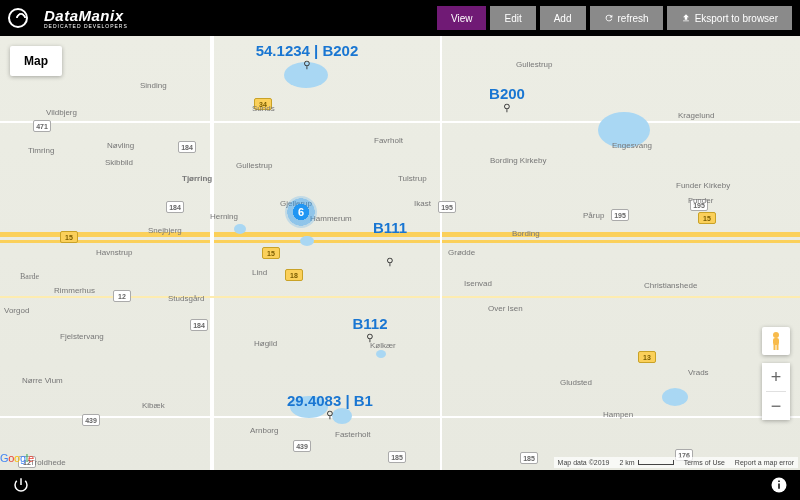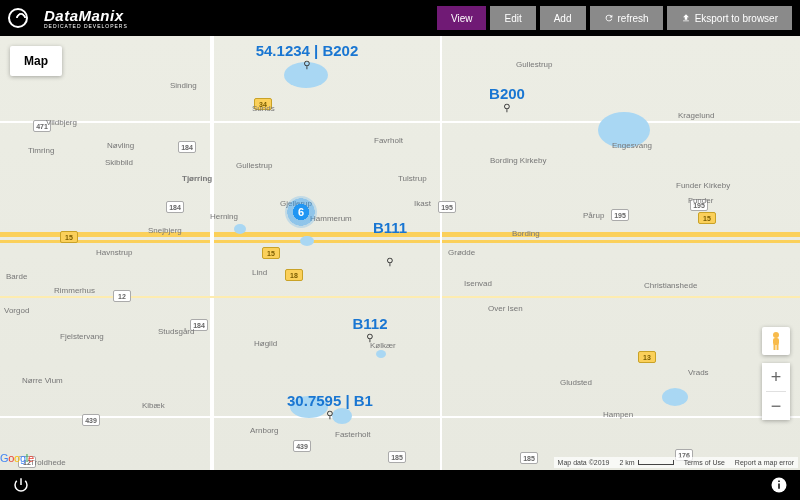--- a/index.html
+++ b/index.html
@@ -108,24 +108,24 @@
       <div class="shield grey" style="left: 190px; top: 283px;">184</div>
       <div class="shield grey" style="left: 82px; top: 378px;">439</div>
       <div class="shield" style="left: 638px; top: 315px;">13</div>
       <div class="shield grey" style="left: 18px; top: 420px;">12</div>
       <div class="shield grey" style="left: 293px; top: 404px;">439</div>
       <div class="shield grey" style="left: 388px; top: 415px;">185</div>
       <div class="shield grey" style="left: 520px; top: 416px;">185</div>
       <div class="shield grey" style="left: 675px; top: 413px;">176</div>
     </div>
   <div id="towns">
-      <div class="town" style="left: 140px; top: 45px; margin-left: 30px;">Sinding</div>
+      <div class="town" style="left: 140px; top: 45px;">Sinding</div>
       <div class="town" style="left: 252px; top: 68px;">Sunds</div>
       <div class="town" style="left: 516px; top: 24px;">Gullestrup</div>
-      <div class="town" style="left: 46px; top: 82px; text-align: center;">Vildbjerg</div>
+      <div class="town" style="left: 46px; top: 72px; text-align: center;">Vildbjerg</div>
       <div class="town" style="left: 374px; top: 100px;">Favrholt</div>
       <div class="town" style="left: 490px; top: 120px;">Bording Kirkeby</div>
       <div class="town" style="left: 612px; top: 105px;">Engesvang</div>
       <div class="town" style="left: 678px; top: 75px;">Kragelund</div>
       <div class="town" style="left: 107px; top: 105px;">Nøvling</div>
       <div class="town" style="left: 105px; top: 122px;">Skibbild</div>
       <div class="town" style="left: 182px; top: 138px; font-weight: bold;">Tjørring</div>
       <div class="town" style="left: 236px; top: 125px;">Gullestrup</div>
       <div class="town" style="left: 398px; top: 138px;">Tulstrup</div>
       <div class="town" style="left: 280px; top: 163px;">Gjellerup</div>
@@ -133,24 +133,24 @@
       <div class="town" style="left: 210px; top: 176px;">Herning</div>
       <div class="town" style="left: 414px; top: 163px;">Ikast</div>
       <div class="town" style="left: 512px; top: 163px; margin-top: 30px;">Bording</div>
       <div class="town" style="left: 583px; top: 175px;">Pårup</div>
       <div class="town" style="left: 676px; top: 145px;">Funder Kirkeby</div>
       <div class="town" style="left: 688px; top: 160px;">Funder</div>
       <div class="town" style="left: 148px; top: 190px;">Snejbjerg</div>
       <div class="town" style="left: 96px; top: 212px;">Havnstrup</div>
       <div class="town" style="left: 448px; top: 188px; margin-top: 24px;">Grødde</div>
       <div class="town" style="left: 28px; top: 110px;">Timring</div>
-      <div class="town" style="left: 6px; top: 236px;">Barde</div>
+      <div class="town" style="left: 20px; top: 236px; font-family: Liberation Serif, serif;">Barde</div>
       <div class="town" style="left: 54px; top: 250px;">Rimmerhus</div>
       <div class="town" style="left: 4px; top: 270px;">Vorgod</div>
-      <div class="town" style="left: 158px; top: 258px; margin-top: 33px;">Studsgård</div>
+      <div class="town" style="left: 168px; top: 258px;">Studsgård</div>
       <div class="town" style="left: 252px; top: 232px;">Lind</div>
       <div class="town" style="left: 464px; top: 243px;">Isenvad</div>
       <div class="town" style="left: 488px; top: 268px;">Over Isen</div>
       <div class="town" style="left: 644px; top: 245px;">Christianshede</div>
       <div class="town" style="left: 60px; top: 296px;">Fjelstervang</div>
       <div class="town" style="left: 254px; top: 303px;">Høgild</div>
       <div class="town" style="left: 370px; top: 305px;">Kølkær</div>
       <div class="town" style="left: 22px; top: 340px;">Nørre Vium</div>
       <div class="town" style="left: 142px; top: 365px;">Kibæk</div>
       <div class="town" style="left: 560px; top: 342px;">Gludsted</div>
@@ -171,21 +171,21 @@
       </div>
       <div class="marker" style="left: 390px; top: 207px; gap: 20px;">
         <div class="marker-label">B111</div>
         <div class="marker-icon">⚲</div>
       </div>
       <div class="marker" style="left: 370px; top: 293px;">
         <div class="marker-label">B112</div>
         <div class="marker-icon">⚲</div>
       </div>
       <div class="marker" style="left: 330px; top: 370px;">
-        <div class="marker-label">30.7595 | B1</div>
+        <div class="marker-label">29.4083 | B1</div>
         <div class="marker-icon">⚲</div>
       </div>
     </div>
 
   <div class="cluster" style="left:301px;top:176px">6</div>
 
   <div class="map-type">
     <button class="active">Map</button>
   </div>
 

